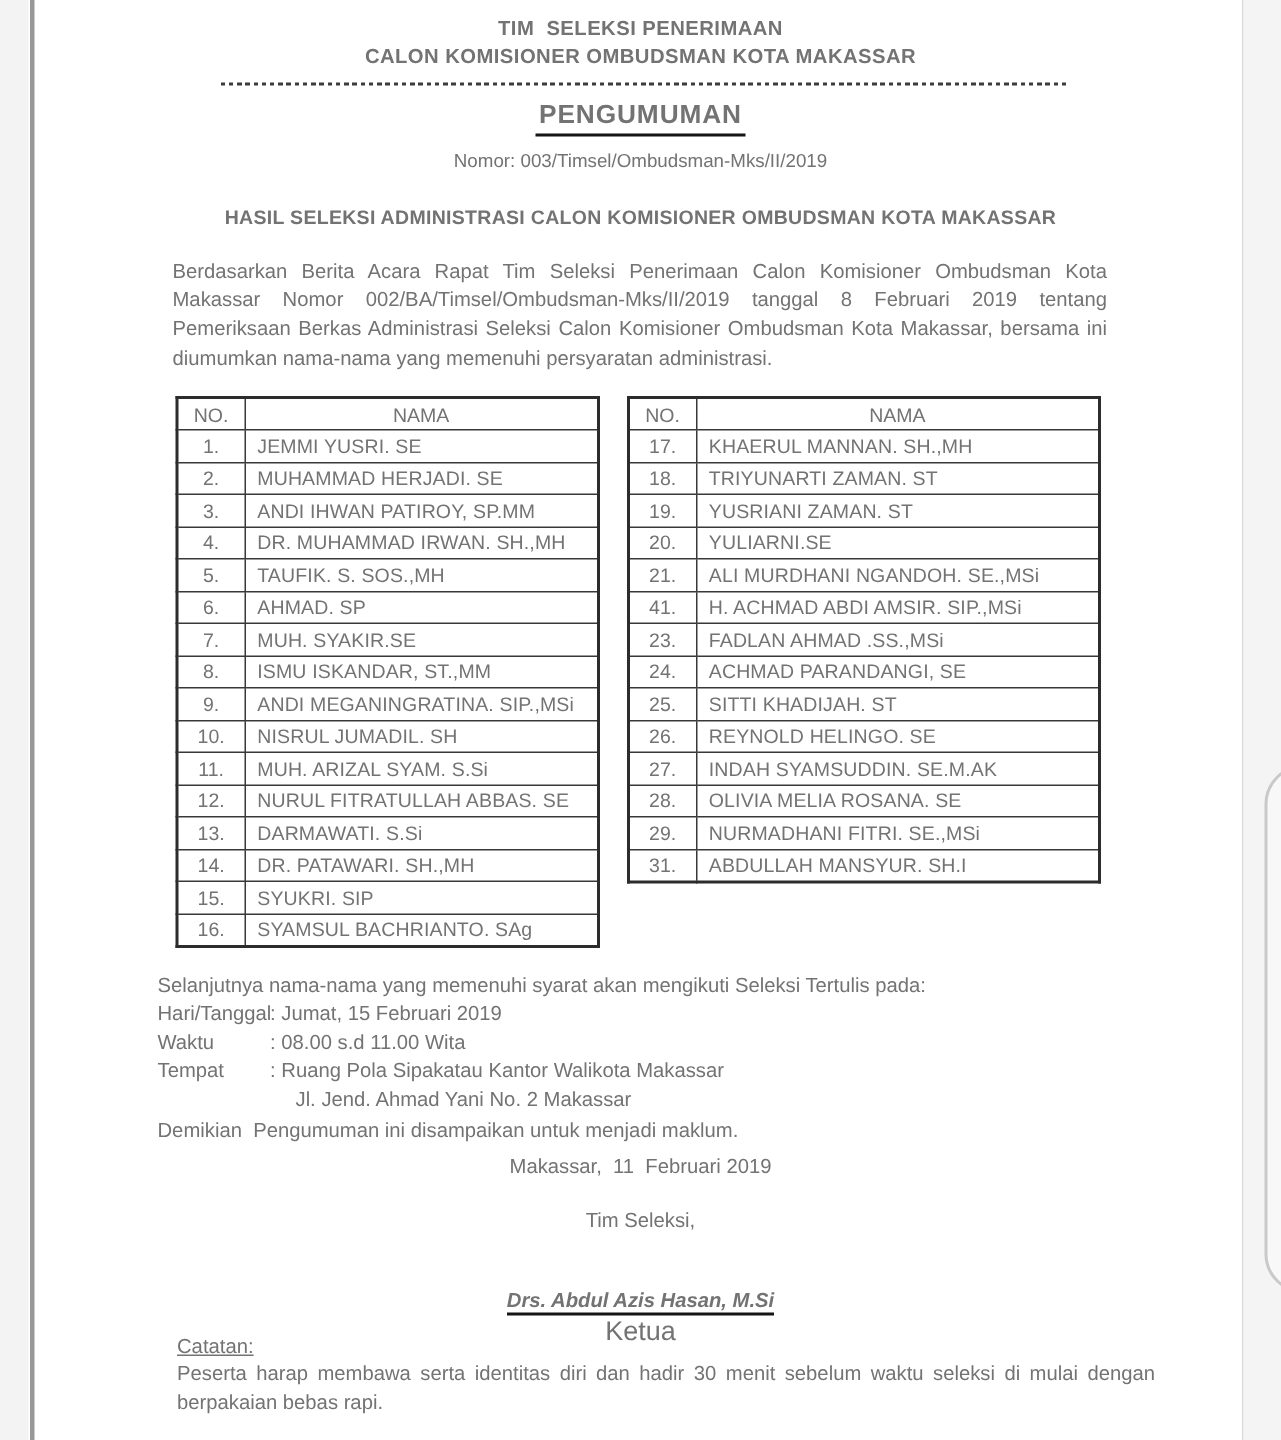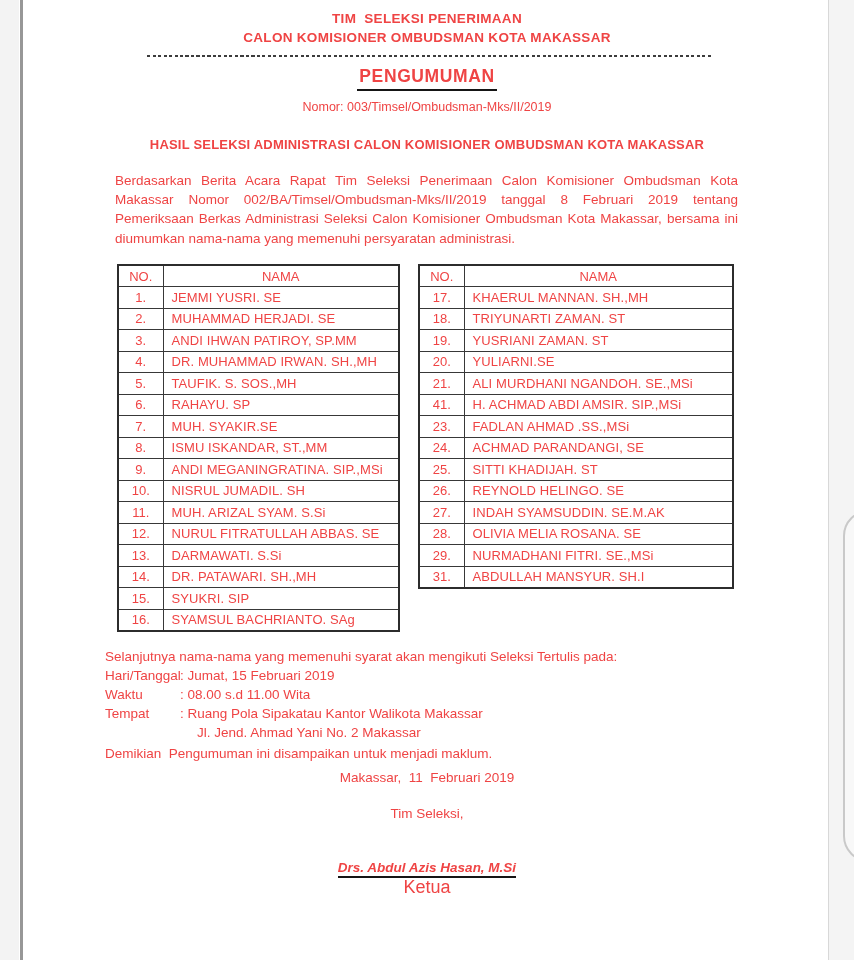--- a/index.html
+++ b/index.html
@@ -1,19 +1,19 @@
 <!DOCTYPE html>
 <html><head>
 <meta charset="utf-8">
 <style>
   * { margin:0; padding:0; box-sizing:border-box; }
   html,body { width:854px; height:960px; background:#fff; }
   .canvas {
     position:relative; width:854px; height:960px; overflow:hidden;
-    background:#ffffff; font-family:"Liberation Sans", sans-serif; color:#ef4444;
+    background:#ffffff; font-family:"Liberation Sans", sans-serif; color:#737373;
   }
   
   .left-strip  { position:absolute; left:0; top:0; width:19px; height:960px; background:#f3f3f3; }
   .left-line   { position:absolute; left:20px; top:0; width:3px; height:960px; background:#979797; }
   .right-line  { position:absolute; left:828px; top:0; width:1px; height:960px; background:#d8d8d8; }
   .right-strip { position:absolute; left:829px; top:0; width:25px; height:960px; background:#f4f4f4; }
   .side-frag   { position:absolute; left:843px; top:510px; width:60px; height:352px;
                  border:2px solid #c9c9c9; border-radius:26px; background:#f8f8f8; }
 
   .page { position:absolute; left:26px; top:0; width:802px; height:960px; background:#fff; }
@@ -118,21 +118,21 @@
           <tr>
             <td class="no">4.</td>
             <td class="nm">DR. MUHAMMAD IRWAN. SH.,MH</td>
           </tr>
           <tr>
             <td class="no">5.</td>
             <td class="nm">TAUFIK. S. SOS.,MH</td>
           </tr>
           <tr>
             <td class="no">6.</td>
-            <td class="nm">RAHAYU. SP</td>
+            <td class="nm">AHMAD. SP</td>
           </tr>
           <tr>
             <td class="no">7.</td>
             <td class="nm">MUH. SYAKIR.SE</td>
           </tr>
           <tr>
             <td class="no">8.</td>
             <td class="nm">ISMU ISKANDAR, ST.,MM</td>
           </tr>
           <tr>
@@ -256,14 +256,18 @@
       <div class="closing">Demikian  Pengumuman ini disampaikan untuk menjadi maklum.</div>
     </div>
 
     <div class="place-date">Makassar,  11  Februari 2019</div>
     <div class="team">Tim Seleksi,</div>
     <div class="sig-name-wrap">
       <span class="sig-name">Drs. Abdul Azis Hasan, M.Si</span>
     </div>
     <div class="sig-role">Ketua</div>
 
+    <div class="note">
+      <div class="note-h">Catatan:</div>
+      <div class="note-b">Peserta harap membawa serta identitas diri dan hadir 30 menit sebelum waktu seleksi di mulai dengan berpakaian bebas rapi.</div>
+    </div>
   </div>
 </div>
 
 </body></html>

